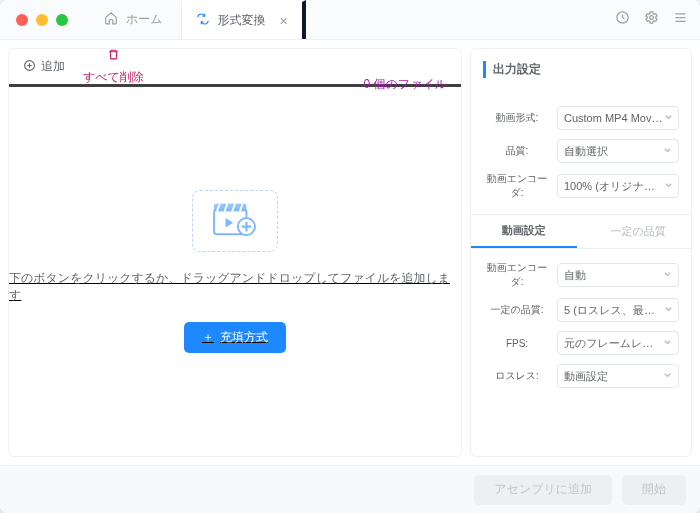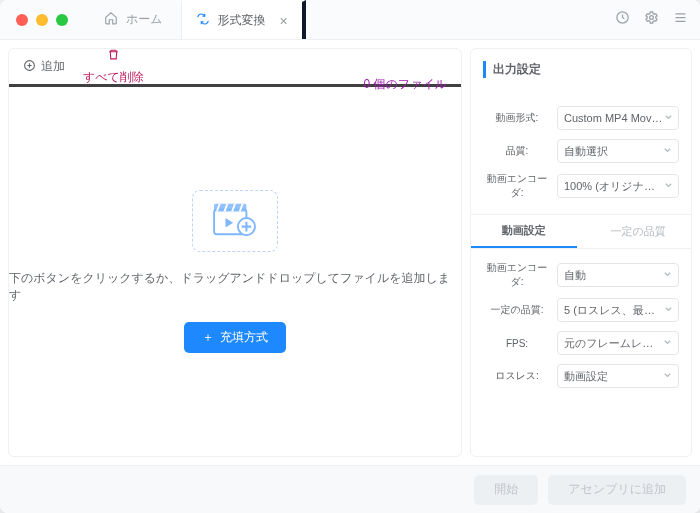--- a/index.html
+++ b/index.html
@@ -76,20 +76,21 @@
 .tool-item svg { width:13px;height:13px; }
 .file-count { margin-left:auto; color:#a21caf;margin-top:36px; }
 
 .drop-area {
   flex:1;
   display:flex;
   flex-direction:column;
   align-items:center;
   justify-content:center;
   gap:18px;
+  text-decoration:underline;
 }
 .drop-frame {
   width:86px; height:62px;
   border:1px dashed #bcd4f7;
   border-radius:8px;
   display:flex; align-items:center; justify-content:center;
 }
 .clap-icon svg { width:46px; height:40px; }
 .drop-text { font-size:12px; color:#5f6368; }
 .add-btn {
@@ -350,16 +351,16 @@
             <span class="chev"><svg viewBox="0 0 10 10">
                   <path d="M2 3l3 3 3-3" stroke="currentColor" fill="none" stroke-width="1.5"></path>
                 </svg></span>
           </div>
         </div>
       </div>
     </div>
   </div>
 
   <div class="footer">
+    <button class="btn">アセンブリに追加</button>
     <button class="btn">開始</button>
-    <button class="btn">アセンブリに追加</button>
   </div>
 </div>
 
 </body></html>

